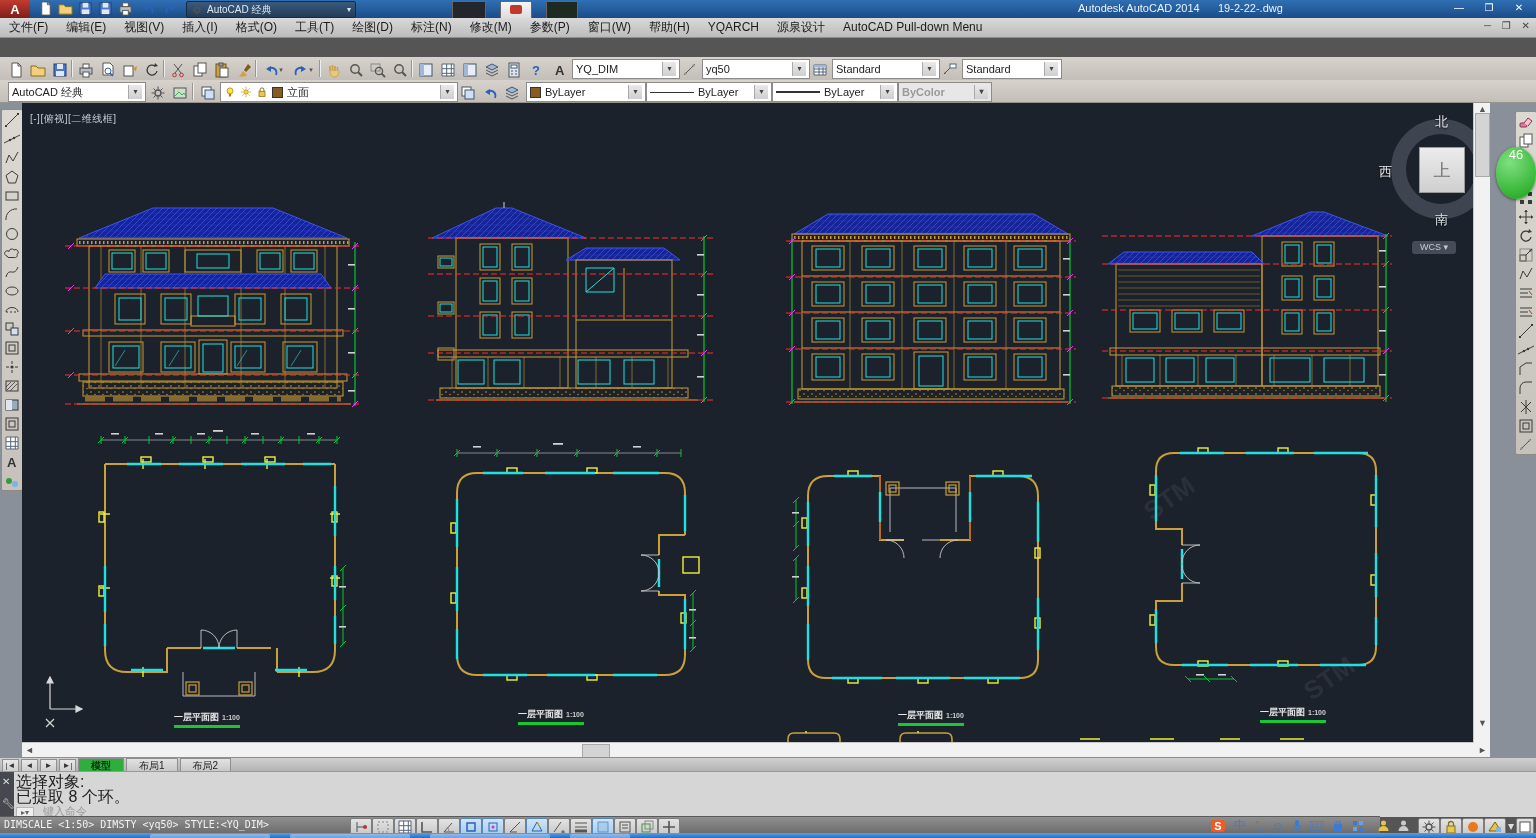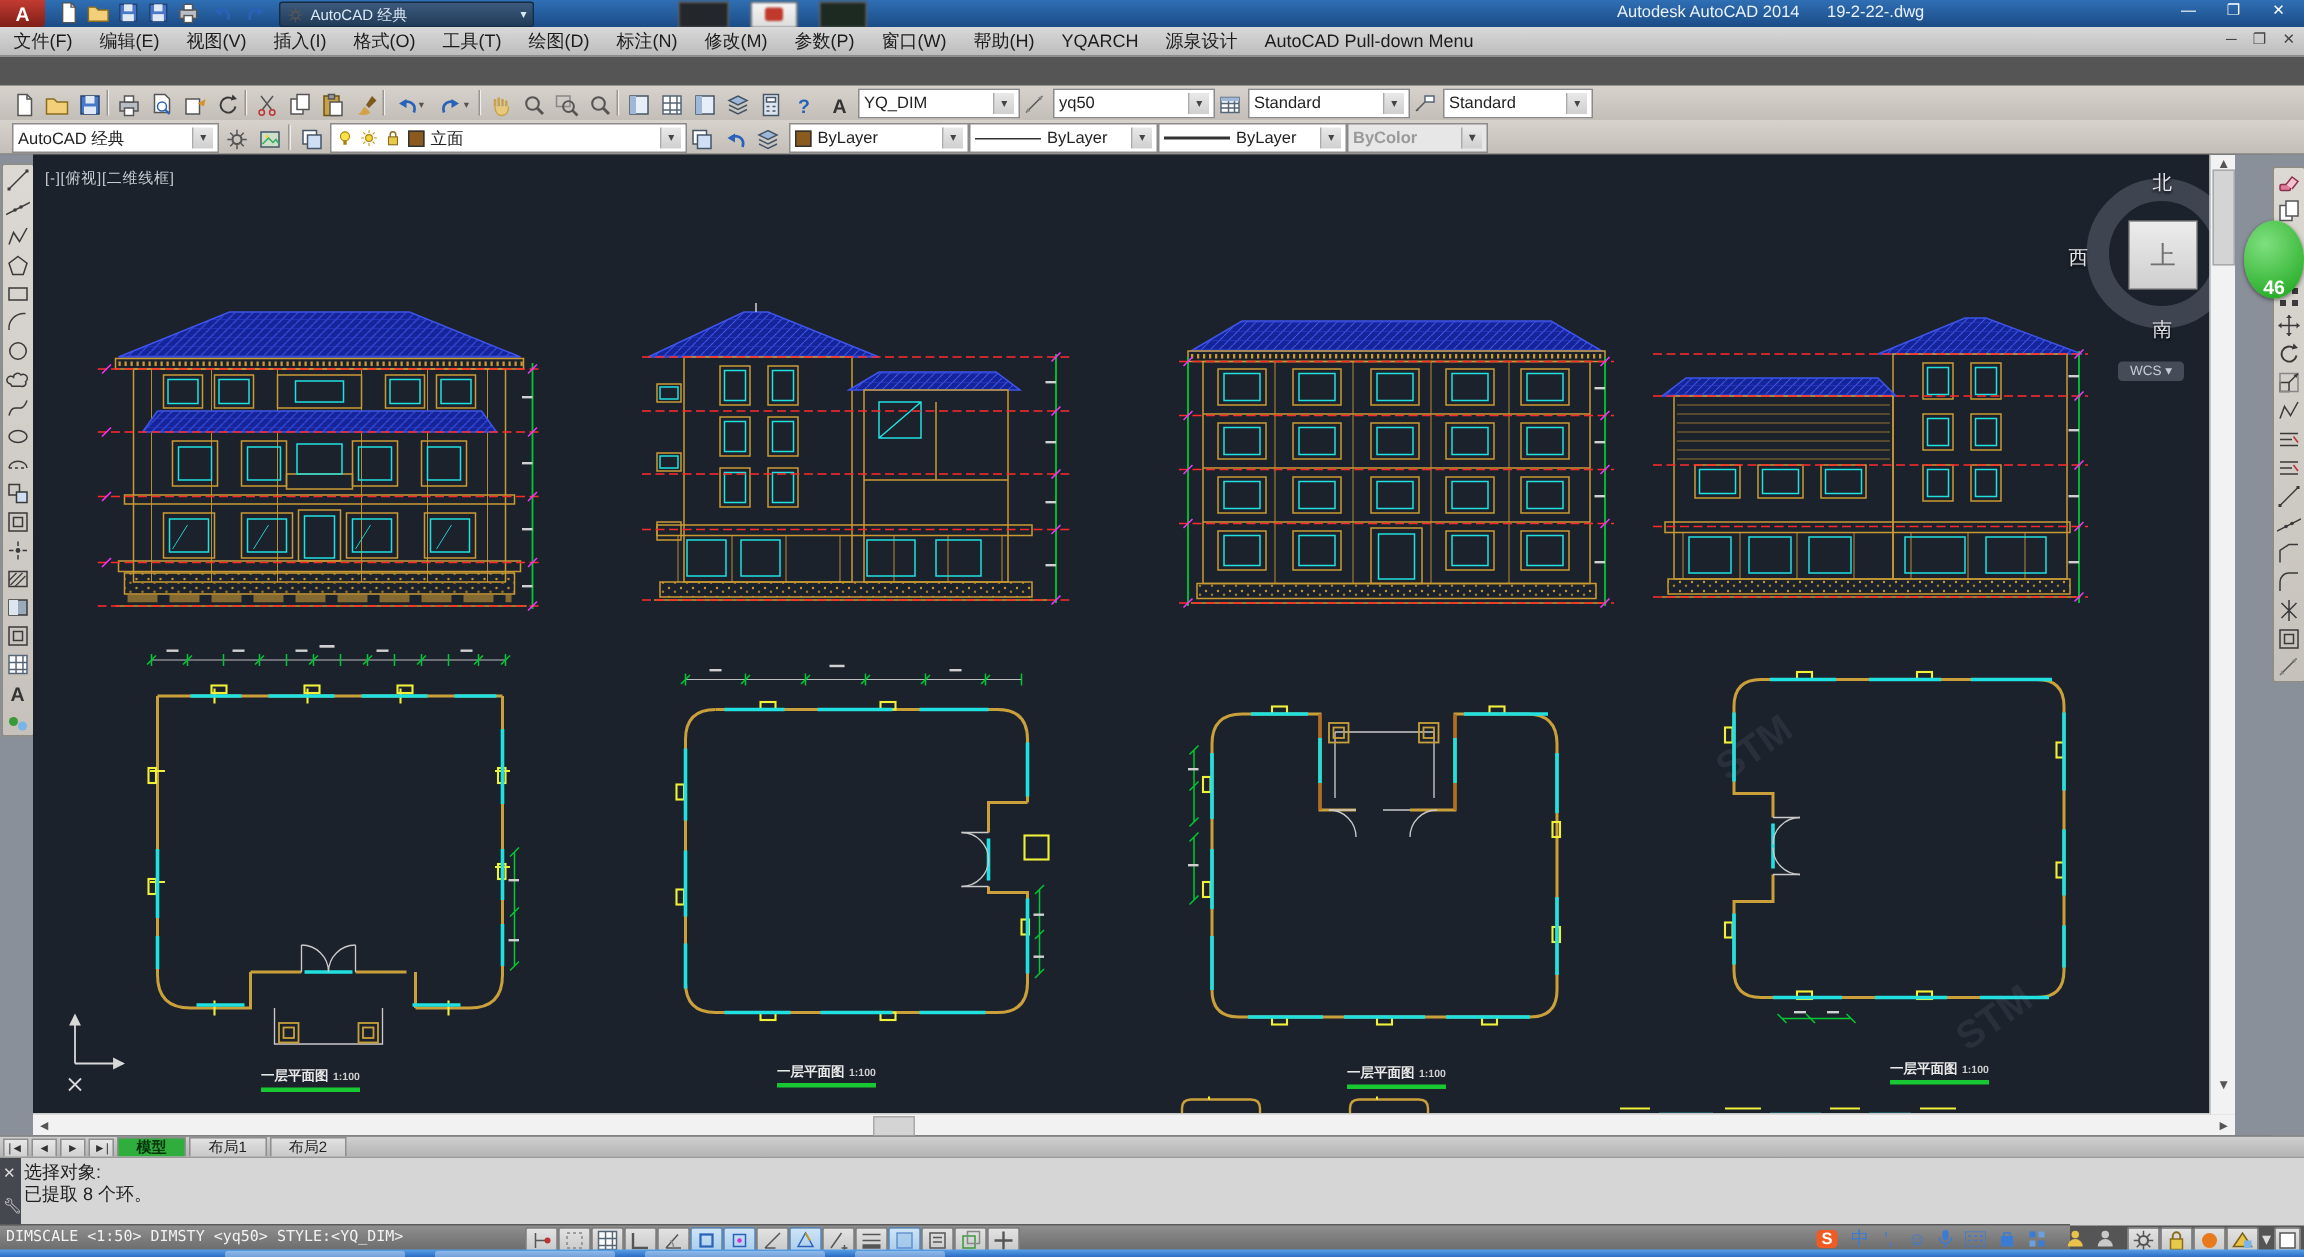--- a/index.html
+++ b/index.html
@@ -57,22 +57,22 @@
   
   #viewcube{position:absolute;left:1363px;top:12px;width:112px;height:112px;}
   #vc-ring{position:absolute;left:6px;top:4px;width:100px;height:100px;border-radius:50%;
     border:15px solid rgba(95,104,118,.50);box-sizing:border-box;}
   .vc-dir{position:absolute;color:#e3e6ea;font-size:13px;text-shadow:0 1px 2px #000;}
   #vc-face{position:absolute;left:34px;top:32px;width:44px;height:44px;background:linear-gradient(#ececec,#cfcfcf);
     border:1px solid #9a9a9a;color:#707070;font-size:17px;display:flex;align-items:center;justify-content:center;}
   #wcs{position:absolute;left:1390px;top:138px;width:44px;height:13px;background:rgba(120,128,140,.45);
     border-radius:3px;color:#c6ccd4;font-size:9px;text-align:center;line-height:13px;}
   #badge46{position:absolute;left:1496px;top:44px;width:40px;height:52px;border-radius:50%;
-    background:radial-gradient(circle at 35% 30%,#7fe07f,#17a317);color:#fff;font-size:13px;font-weight:bold;
-    display:flex;align-items:flex-end;justify-content:center;box-shadow:0 1px 3px rgba(0,0,0,.5);}
+    background:radial-gradient(circle at 35% 30%,#7fe07f,#17a317);color:#fff;font-size:13px;font-weight:normal;
+    display:flex;align-items:flex-start;justify-content:center;box-shadow:0 1px 3px rgba(0,0,0,.5);}
   
   .dwg{position:absolute;}
   .plan-cap{position:absolute;color:#e8e8e8;font-size:9px;font-weight:bold;white-space:nowrap;}
   .plan-cap .scale{font-size:7px;color:#cfcfcf;margin-left:3px;}
   .plan-cap .uline{height:3px;background:#18c832;margin-top:1px;}
   
   #hscroll{position:absolute;left:0;bottom:0;width:1468px;height:14px;background:#f2f2f2;border-top:1px solid #c8c8c8;}
   #hthumb{position:absolute;left:560px;top:1px;width:26px;height:12px;background:#d4d4d4;border:1px solid #a9a9a9;}
   .scr-arr{position:absolute;color:#555;font-size:9px;top:1px;line-height:12px;}
   #vscroll{position:absolute;right:0;top:0;width:16px;height:640px;background:#f2f2f2;border-left:1px solid #c8c8c8;}
@@ -85,21 +85,21 @@
   #layoutbar{left:0;top:757px;width:1536px;height:14px;background:linear-gradient(#cfcfcf,#b2b2b2);border-top:1px solid #8f8f8f;}
   .lnav{float:left;width:15px;height:12px;margin:1px 0 0 2px;background:linear-gradient(#e8e8e8,#cdcdcd);
     border:1px solid #909090;color:#333;font-size:8px;text-align:center;line-height:11px;}
   .ltab{float:left;height:13px;padding:0 12px;font-size:10px;line-height:13px;color:#222;
     background:linear-gradient(#e2e2e2,#c6c6c6);border:1px solid #8f8f8f;border-bottom:none;margin-left:2px;}
   .ltab.active{background:#2fae3e;color:#04320a;font-weight:bold;}
   
   #cmdwin{left:0;top:771px;width:1536px;height:45px;background:#d6d6d6;border-top:1px solid #9a9a9a;}
   #cmdgrip{position:absolute;left:0;top:0;width:14px;height:45px;background:#45494f;}
   #cmdgrip .gx{position:absolute;left:2px;top:9px;color:#ddd;font-size:10px;}
-  #cmd-hist{position:absolute;left:16px;top:2px;color:#222;font-size:12px;line-height:15px;}
+  #cmd-hist{position:absolute;left:16px;top:2px;color:#222;font-size:16px;line-height:15px;}
   #cmd-input{position:absolute;left:16px;top:32px;width:1510px;height:12px;color:#9a9a9a;font-size:11px;}
   #cmd-icon{display:inline-block;width:16px;height:11px;background:#efefef;border:1px solid #b5b5b5;
     font-size:8px;color:#666;text-align:center;line-height:10px;margin-right:6px;}
   
   #statusbar{left:0;top:816px;width:1380px;height:17px;background:linear-gradient(#8f8f8f,#6b6b6b);
     border-top:1px solid #5a5a5a;color:#f2f2f2;}
   #stat-left{position:absolute;left:4px;top:2px;font-family:"DejaVu Sans Mono",monospace;font-size:10px;white-space:nowrap;}
   #stat-coords{position:absolute;left:450px;top:2px;font-size:10px;opacity:.35;}
   .stbtn{position:absolute;top:1px;width:20px;height:15px;background:linear-gradient(#e3e3e3,#c9c9c9);
     border:1px solid #7e7e7e;border-radius:2px;display:flex;align-items:center;justify-content:center;}
@@ -1382,20 +1382,24 @@
 
 <div id="cmdwin" class="abs">
   <div id="cmdgrip">
     <div class="gx" style="top:4px">✕</div>
     <div class="gx" style="top:26px">🔧︎</div>
   </div>
   <div id="cmd-hist">
     <div>选择对象:</div>
     <div>已提取 8 个环。</div>
   </div>
+  <div id="cmd-input">
+    <span id="cmd-icon">▸▾</span>
+    <span>键入命令</span>
+  </div>
 </div>
 
 <div id="statusbar" class="abs">
   <span id="stat-left">DIMSCALE &lt;1:50&gt; DIMSTY &lt;yq50&gt; STYLE:&lt;YQ_DIM&gt;</span>
   <span id="stat-coords">12259.8, 3631.1, 0</span>
   <div class="stbtn" style="left:350px">
         <svg class="ic" viewBox="0 0 16 16">
           <path d="M4 3v10M4 8h8" stroke="#555"></path>
           <circle cx="12" cy="8" r="2" fill="#b33"></circle>
         </svg>

